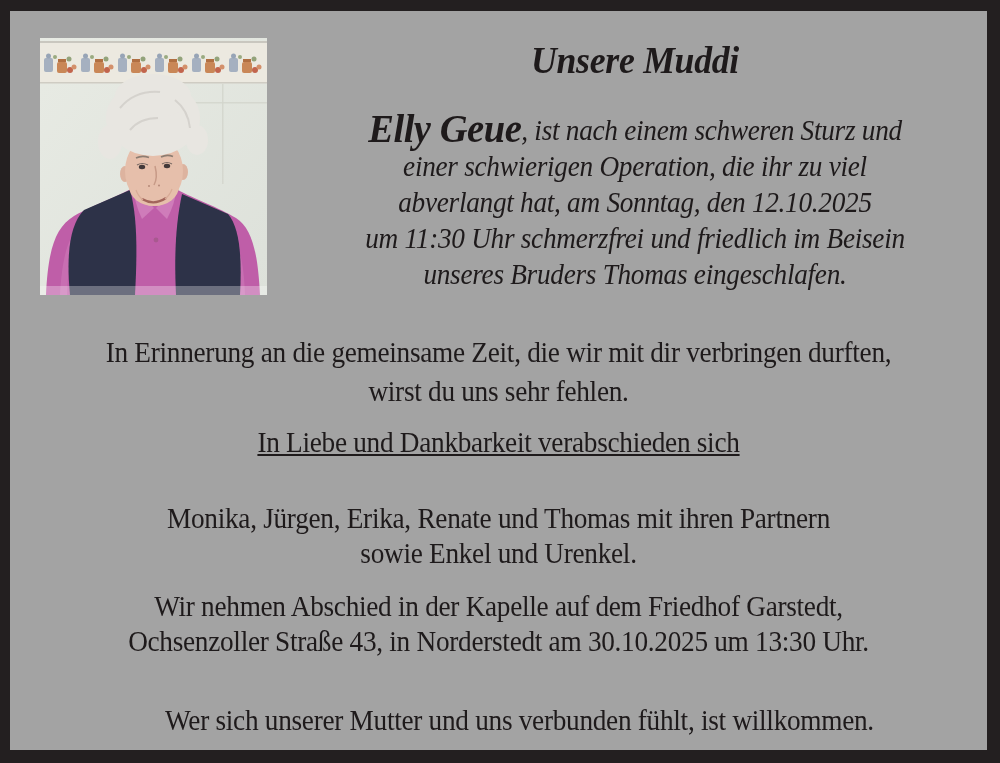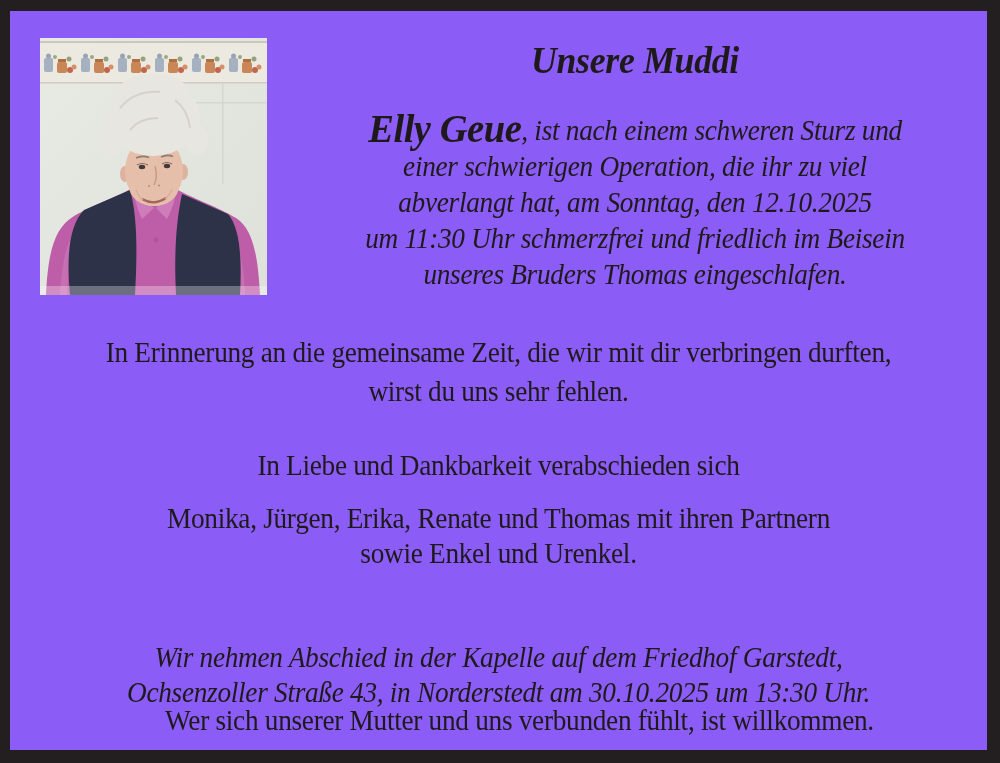--- a/index.html
+++ b/index.html
@@ -5,21 +5,21 @@
   html, body {
     margin: 0;
     padding: 0;
     background: #ffffff;
   }
   .page {
     position: relative;
     width: 1000px;
     height: 763px;
     box-sizing: border-box;
-    background: #8b5cf6;
+    background: #a3a3a3;
     border-style: solid;
     border-color: var(--frame, #231f20);
     border-width: 11px 13px 13px 10px;
     font-family: "Liberation Serif", "DejaVu Serif", serif;
     color: var(--ink, #1e1a1b);
     overflow: hidden;
   }
   .abs { position: absolute; }
 
   .photo-wrap {
@@ -65,23 +65,23 @@
   .deceased-name {
     font-size: 41px;
     font-weight: bold;
     letter-spacing: -0.5px;
     vertical-align: -2px;
   }
 
   .body-text { font-size: 29px; }
 
   .memory   { top: 322px; line-height: 39px; }
-  .farewell { top: 437px; line-height: 35px; }
+  .farewell { top: 414px; line-height: 35px; text-decoration: underline; }
   .mourners { top: 490px; line-height: 35px; font-weight: normal; }
-  .service  { top: 629px; line-height: 35px; font-style: italic; }
+  .service  { top: 578px; line-height: 35px; }
   .closing  { top: 692px; line-height: 35px; padding-left: 21px; }
   .f-wallpaper { fill: var(--wallpaper, #ece9e0); }
   .f-hair      { fill: var(--hair, #e8e6e1); }
   .f-skin      { fill: var(--skin, #e6bfab); }
   .f-shirt     { fill: var(--shirt, #bf5ea8); }
   .f-shirtlt   { fill: var(--shirt-light, #cf7cba); }
   .f-vest      { fill: var(--vest, #2d3248); }
   .f-seam      { fill: var(--seam, #d2d5cc); }
   .f-feature   { fill: var(--feature, #43393a); }
 </style>

